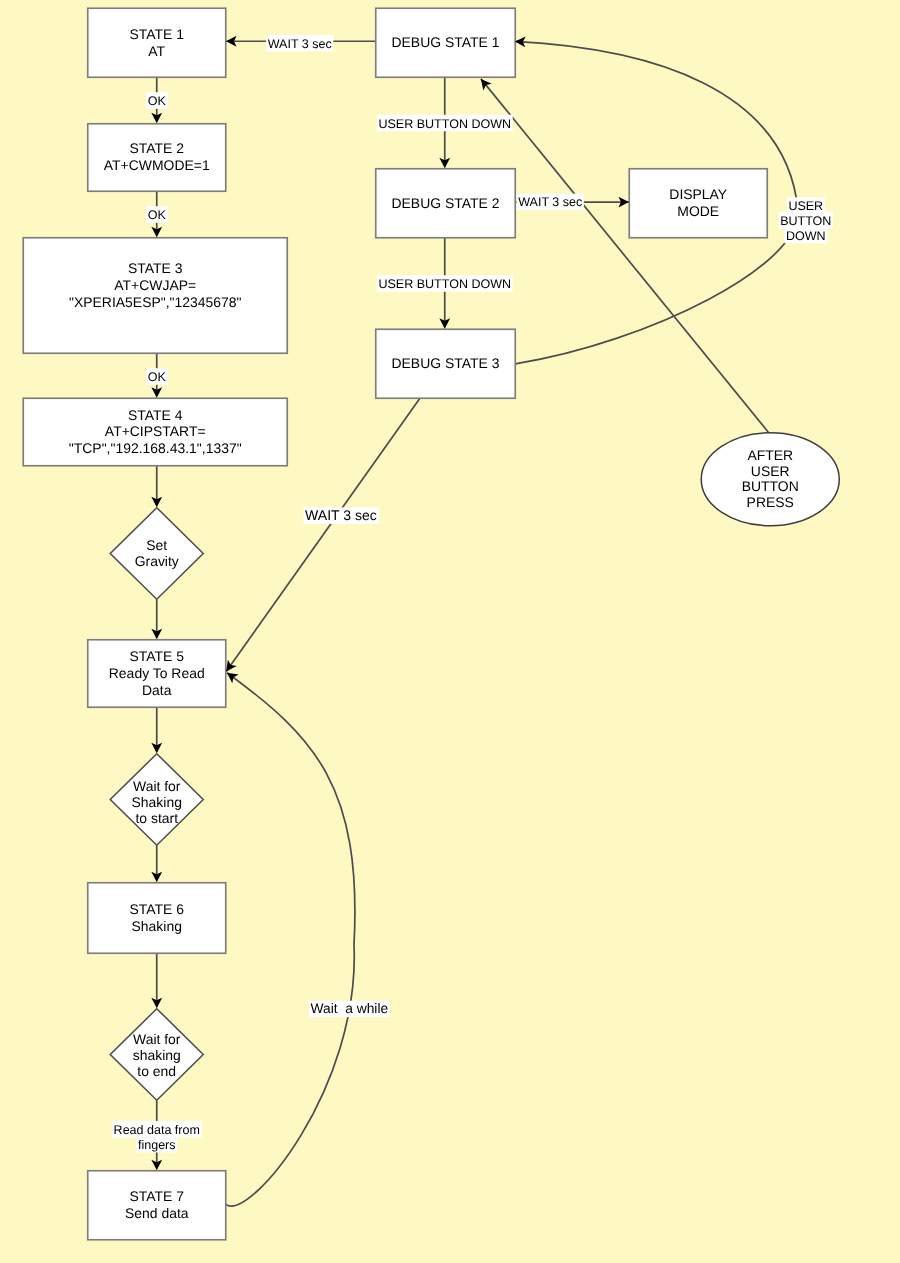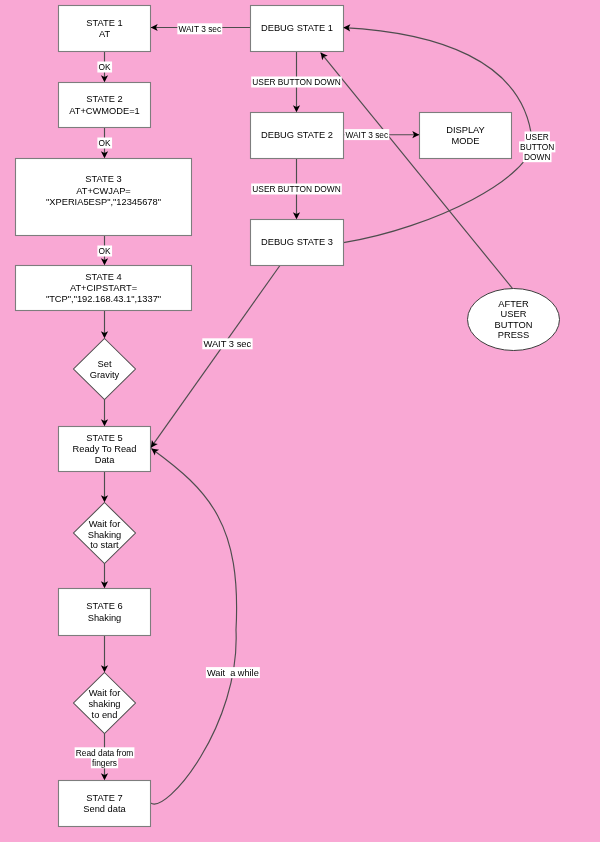--- a/index.html
+++ b/index.html
@@ -1,19 +1,19 @@
 <!DOCTYPE html>
 <html><head>
 <meta charset="utf-8">
 <title>State machine flowchart</title>
 <style>
   html,body{margin:0;padding:0;}
   body{width:600px;height:842px;overflow:hidden;background:#ffffff;
        font-family:"Liberation Sans",sans-serif;}
-  #canvas{position:relative;width:600px;height:842px;background:#f9a8d4;overflow:hidden;}
+  #canvas{position:relative;width:600px;height:842px;background:#fef9c3;overflow:hidden;}
   svg#chart{display:block;position:absolute;left:0;top:0;}
   .node-rect{fill:#ffffff;stroke:#7d7d7d;stroke-width:1.1;}
   .node-diamond{fill:#ffffff;stroke:#4f4f4f;stroke-width:1.05;}
   .node-ellipse{fill:#ffffff;stroke:#3d3d3d;stroke-width:1;}
   .edge-line{fill:none;stroke:#4d4d4d;stroke-width:1.15;}
   .arrowhead{fill:#000000;stroke:none;}
   .node-text{font-family:"Liberation Sans",sans-serif;font-size:9.3px;fill:#000000;text-anchor:middle;}
   .edge-text{font-family:"Liberation Sans",sans-serif;font-size:8.35px;fill:#000000;text-anchor:middle;white-space:pre;}
   .label-mask{fill:#ffffff;stroke:none;}
 </style>

